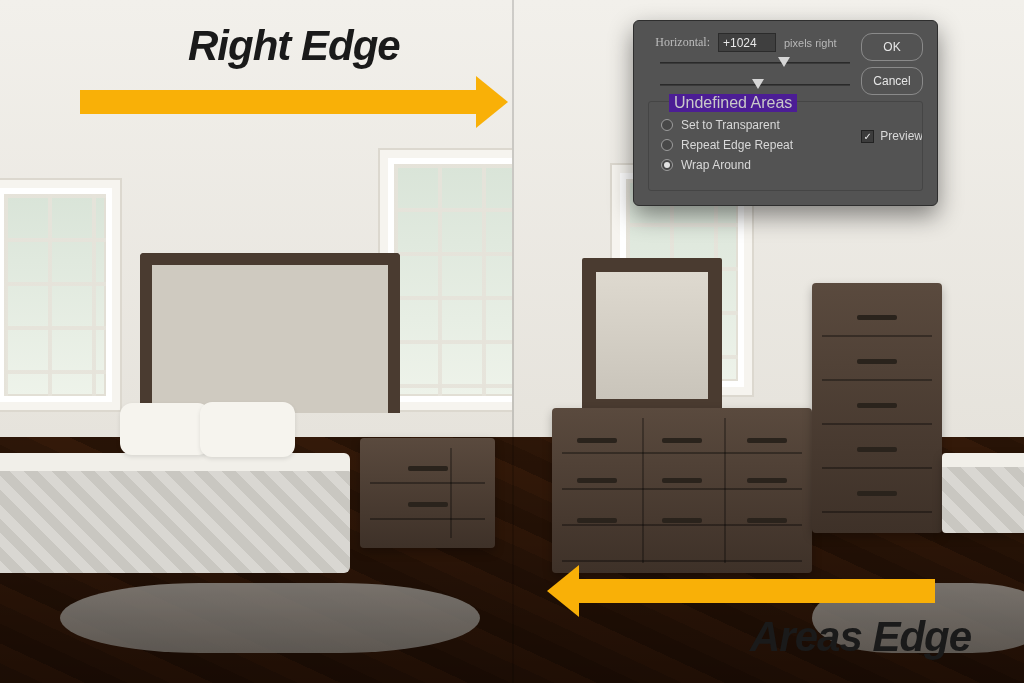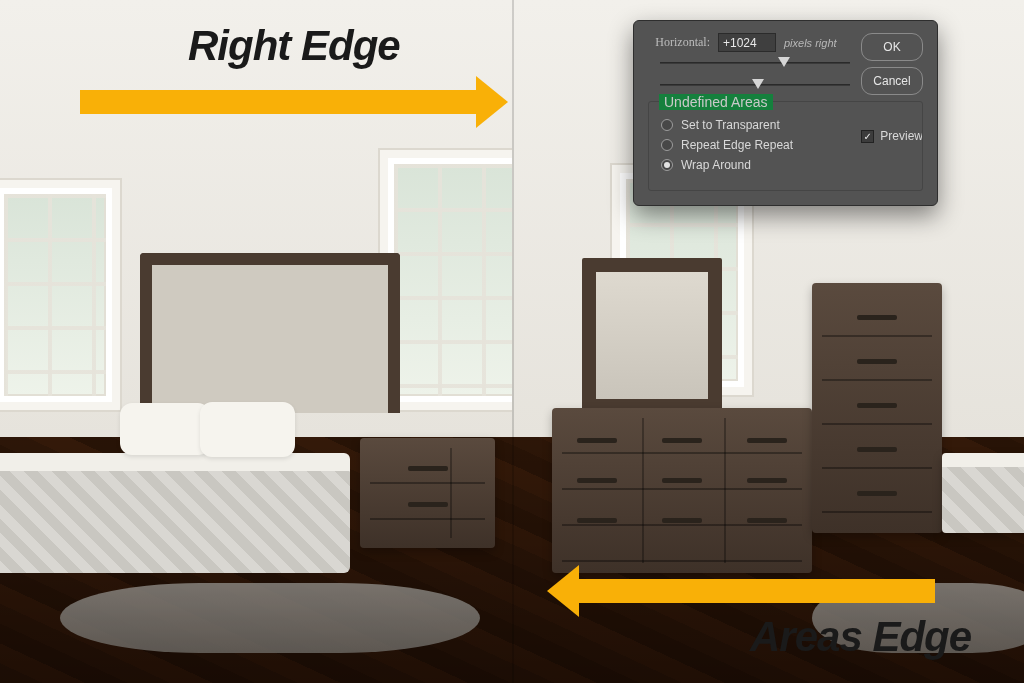--- a/index.html
+++ b/index.html
@@ -237,21 +237,20 @@
     height: 19px;
     background: #3f3f3f;
     border: 1px solid #2b2b2b;
     color: #e8e8e8;
     padding: 0 4px;
     font-size: 12px;
   }
   .unit {
     color: #b8b8b8;
     font-size: 11px;
-    font-style: italic;
   }
   .slider-wrap {
     margin: 5px 0 10px 12px;
     width: 190px;
     position: relative;
     height: 12px;
   }
   .slider-track {
     position: absolute;
     top: 5px; left: 0; right: 0;
@@ -313,24 +312,24 @@
 
   .group {
     margin-top: 4px;
     border: 1px solid #454545;
     border-radius: 3px;
     padding: 10px 12px 12px 12px;
     position: relative;
   }
   .group-title {
     position: absolute;
-    top: -8px; left: 10px;
-    background: #15803d;
+    top: -8px; left: 20px;
+    background: #4c1d95;
     padding: 0 5px;
-    font-size: 14px;
+    font-size: 16px;
     color: #c9c9c9;
   }
   .radio-row {
     display: flex;
     align-items: center;
     gap: 8px;
     margin: 6px 0;
     font-size: 12px;
   }
   .radio {

